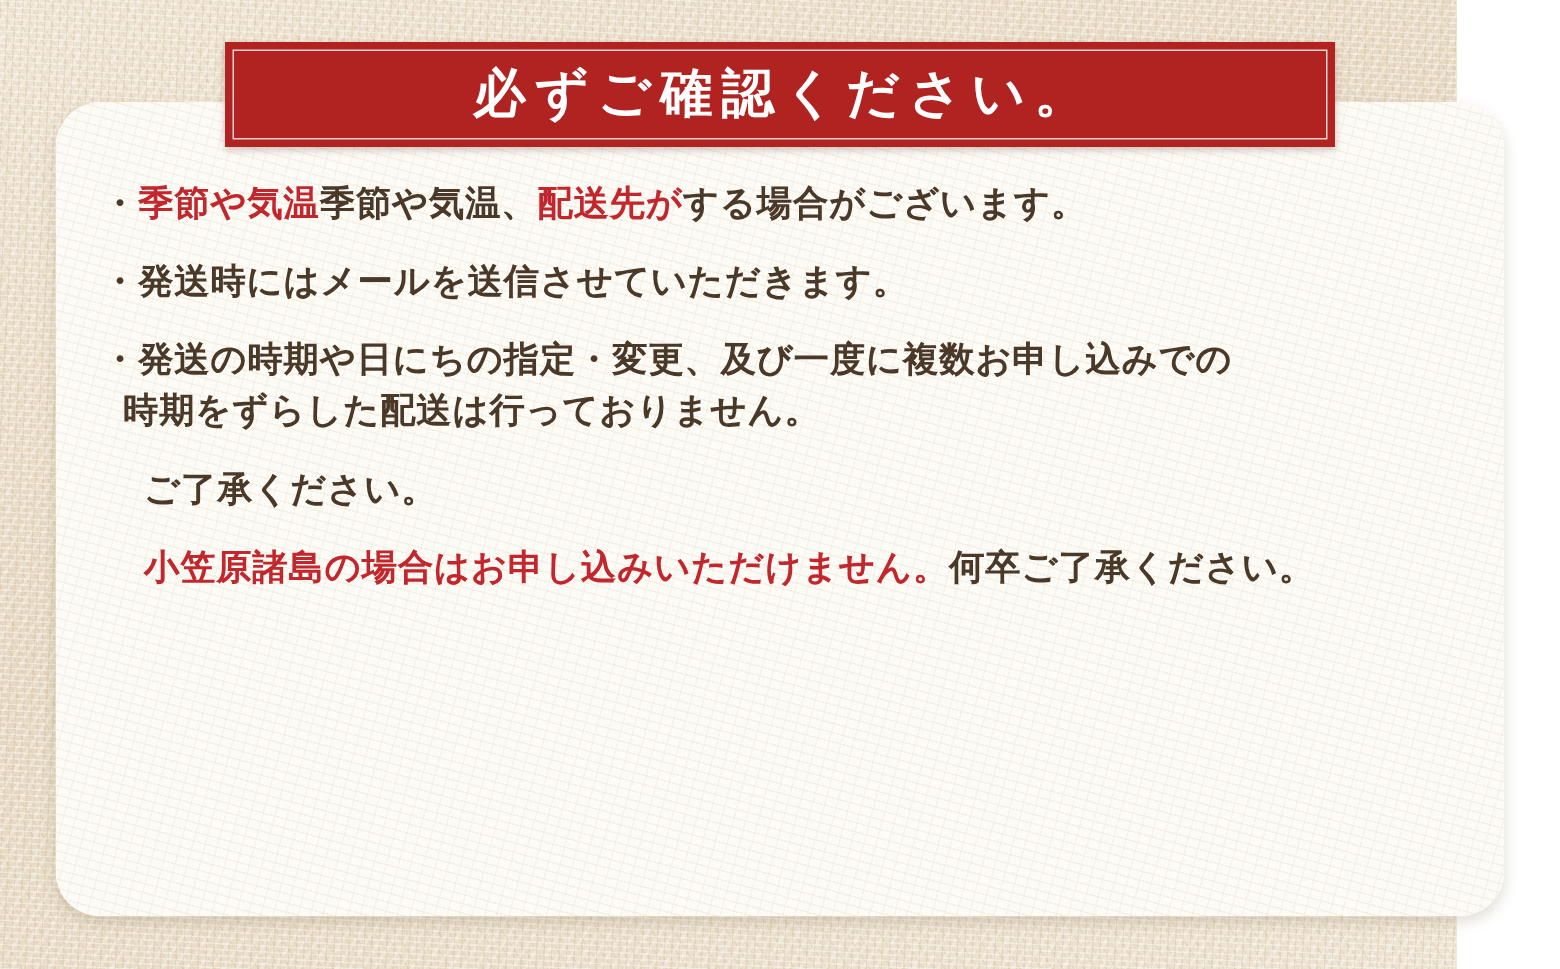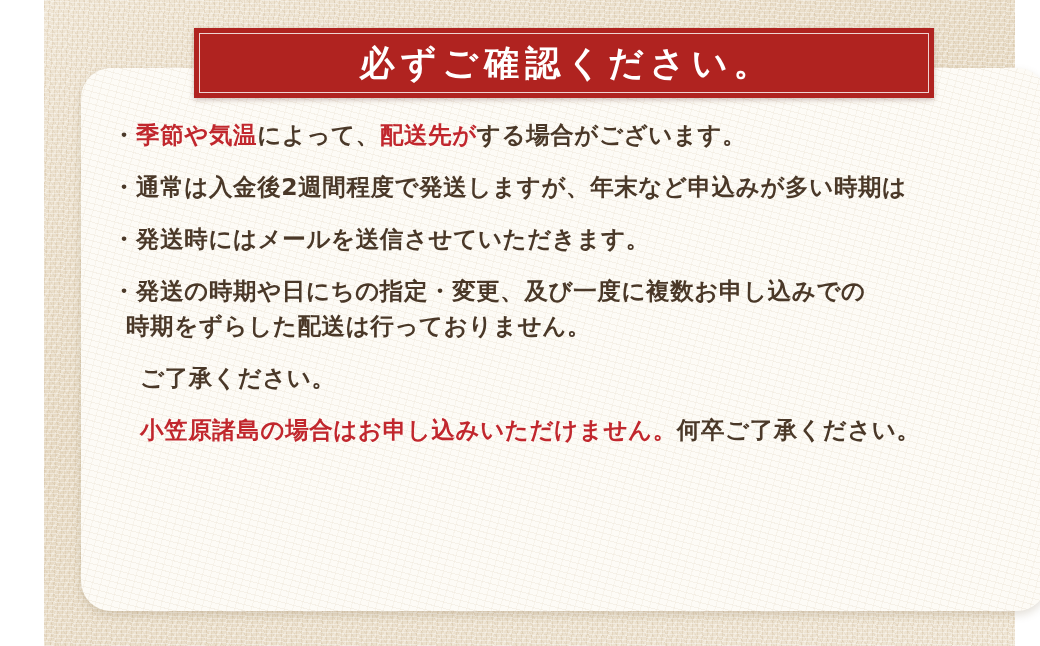--- a/index.html
+++ b/index.html
@@ -17,21 +17,20 @@
     position: relative;
     width: 971px;
     height: 646px;
     background-color: #e9ddc9;
     background-image:
       repeating-linear-gradient(  3deg, rgba(255,255,255,0.36) 0px, rgba(255,255,255,0.36) 1px, rgba(0,0,0,0) 1px, rgba(0,0,0,0) 4px),
       repeating-linear-gradient( 93deg, rgba(206,184,151,0.30) 0px, rgba(206,184,151,0.30) 1px, rgba(0,0,0,0) 1px, rgba(0,0,0,0) 5px),
       repeating-linear-gradient(123deg, rgba(255,252,245,0.28) 0px, rgba(255,252,245,0.28) 2px, rgba(0,0,0,0) 2px, rgba(0,0,0,0) 7px),
       repeating-linear-gradient( 57deg, rgba(190,166,131,0.16) 0px, rgba(190,166,131,0.16) 1px, rgba(0,0,0,0) 1px, rgba(0,0,0,0) 6px),
       linear-gradient(160deg, #efe5d4 0%, #e6d9c3 45%, #eee4d3 100%);
-    margin-left: 44px;
   }
 
   
   #card {
     position: absolute;
     left: 37px;
     top: 68px;
     width: 966px;
     height: 543px;
     background-color: #fdfbf6;
@@ -113,24 +112,23 @@
 
   <div id="card"></div>
 
   <div id="banner">
     <div id="banner-inner"></div>
     <div id="banner-title">必ずご確認ください。</div>
   </div>
 
   <div id="body-text">
       <div class="bullet-item">
-        <div class="tline"><span class="seg brown">・</span><span class="seg red">季節や気温</span><span class="seg brown">によって、</span><span class="seg red">配送先が</span><span class="seg brown">する場合がございます。</span></div>
+        <div class="tline"><span class="seg brown">・</span><span class="seg red">季節や気温</span><span class="seg brown">季節や気温、</span><span class="seg red">配送先が</span><span class="seg brown">する場合がございます。</span></div>
       </div>
       <div class="bullet-item">
-        <div class="tline"><span class="seg brown">・通常は入金後2週間程度で発送しますが、年末など申込みが多い時期は</span></div>
       </div>
       <div class="bullet-item">
         <div class="tline"><span class="seg brown">・発送時にはメールを送信させていただきます。</span></div>
       </div>
       <div class="bullet-item">
         <div class="tline"><span class="seg brown">・発送の時期や日にちの指定・変更、及び一度に複数お申し込みでの</span></div>
         <div class="tline indent-2"><span class="seg brown">時期をずらした配送は行っておりません。</span></div>
       </div>
       <div class="bullet-item">
         <div class="tline indent-3"><span class="seg brown">ご了承ください。</span></div>

